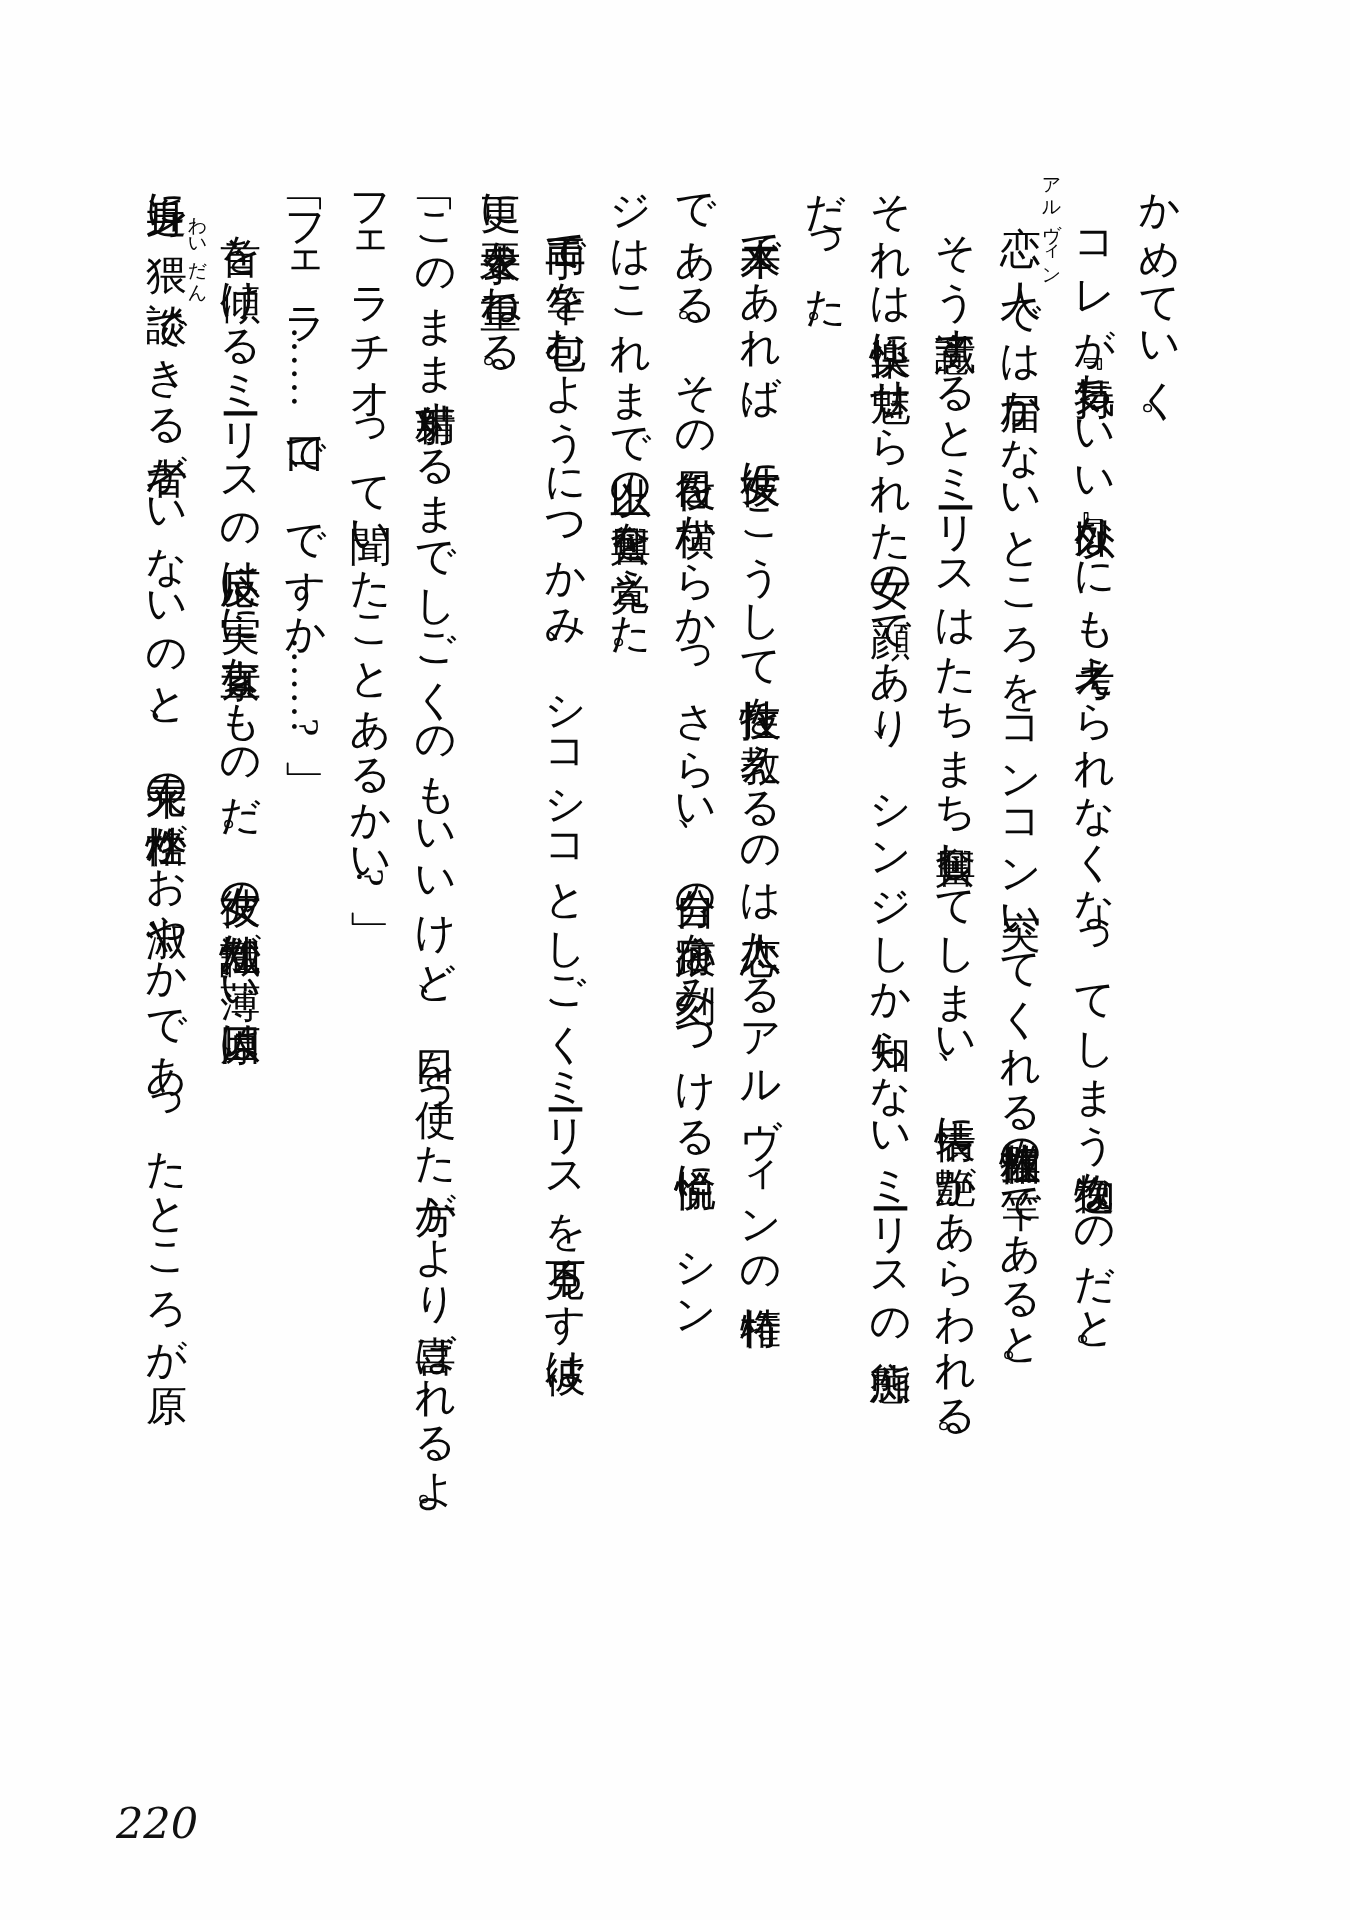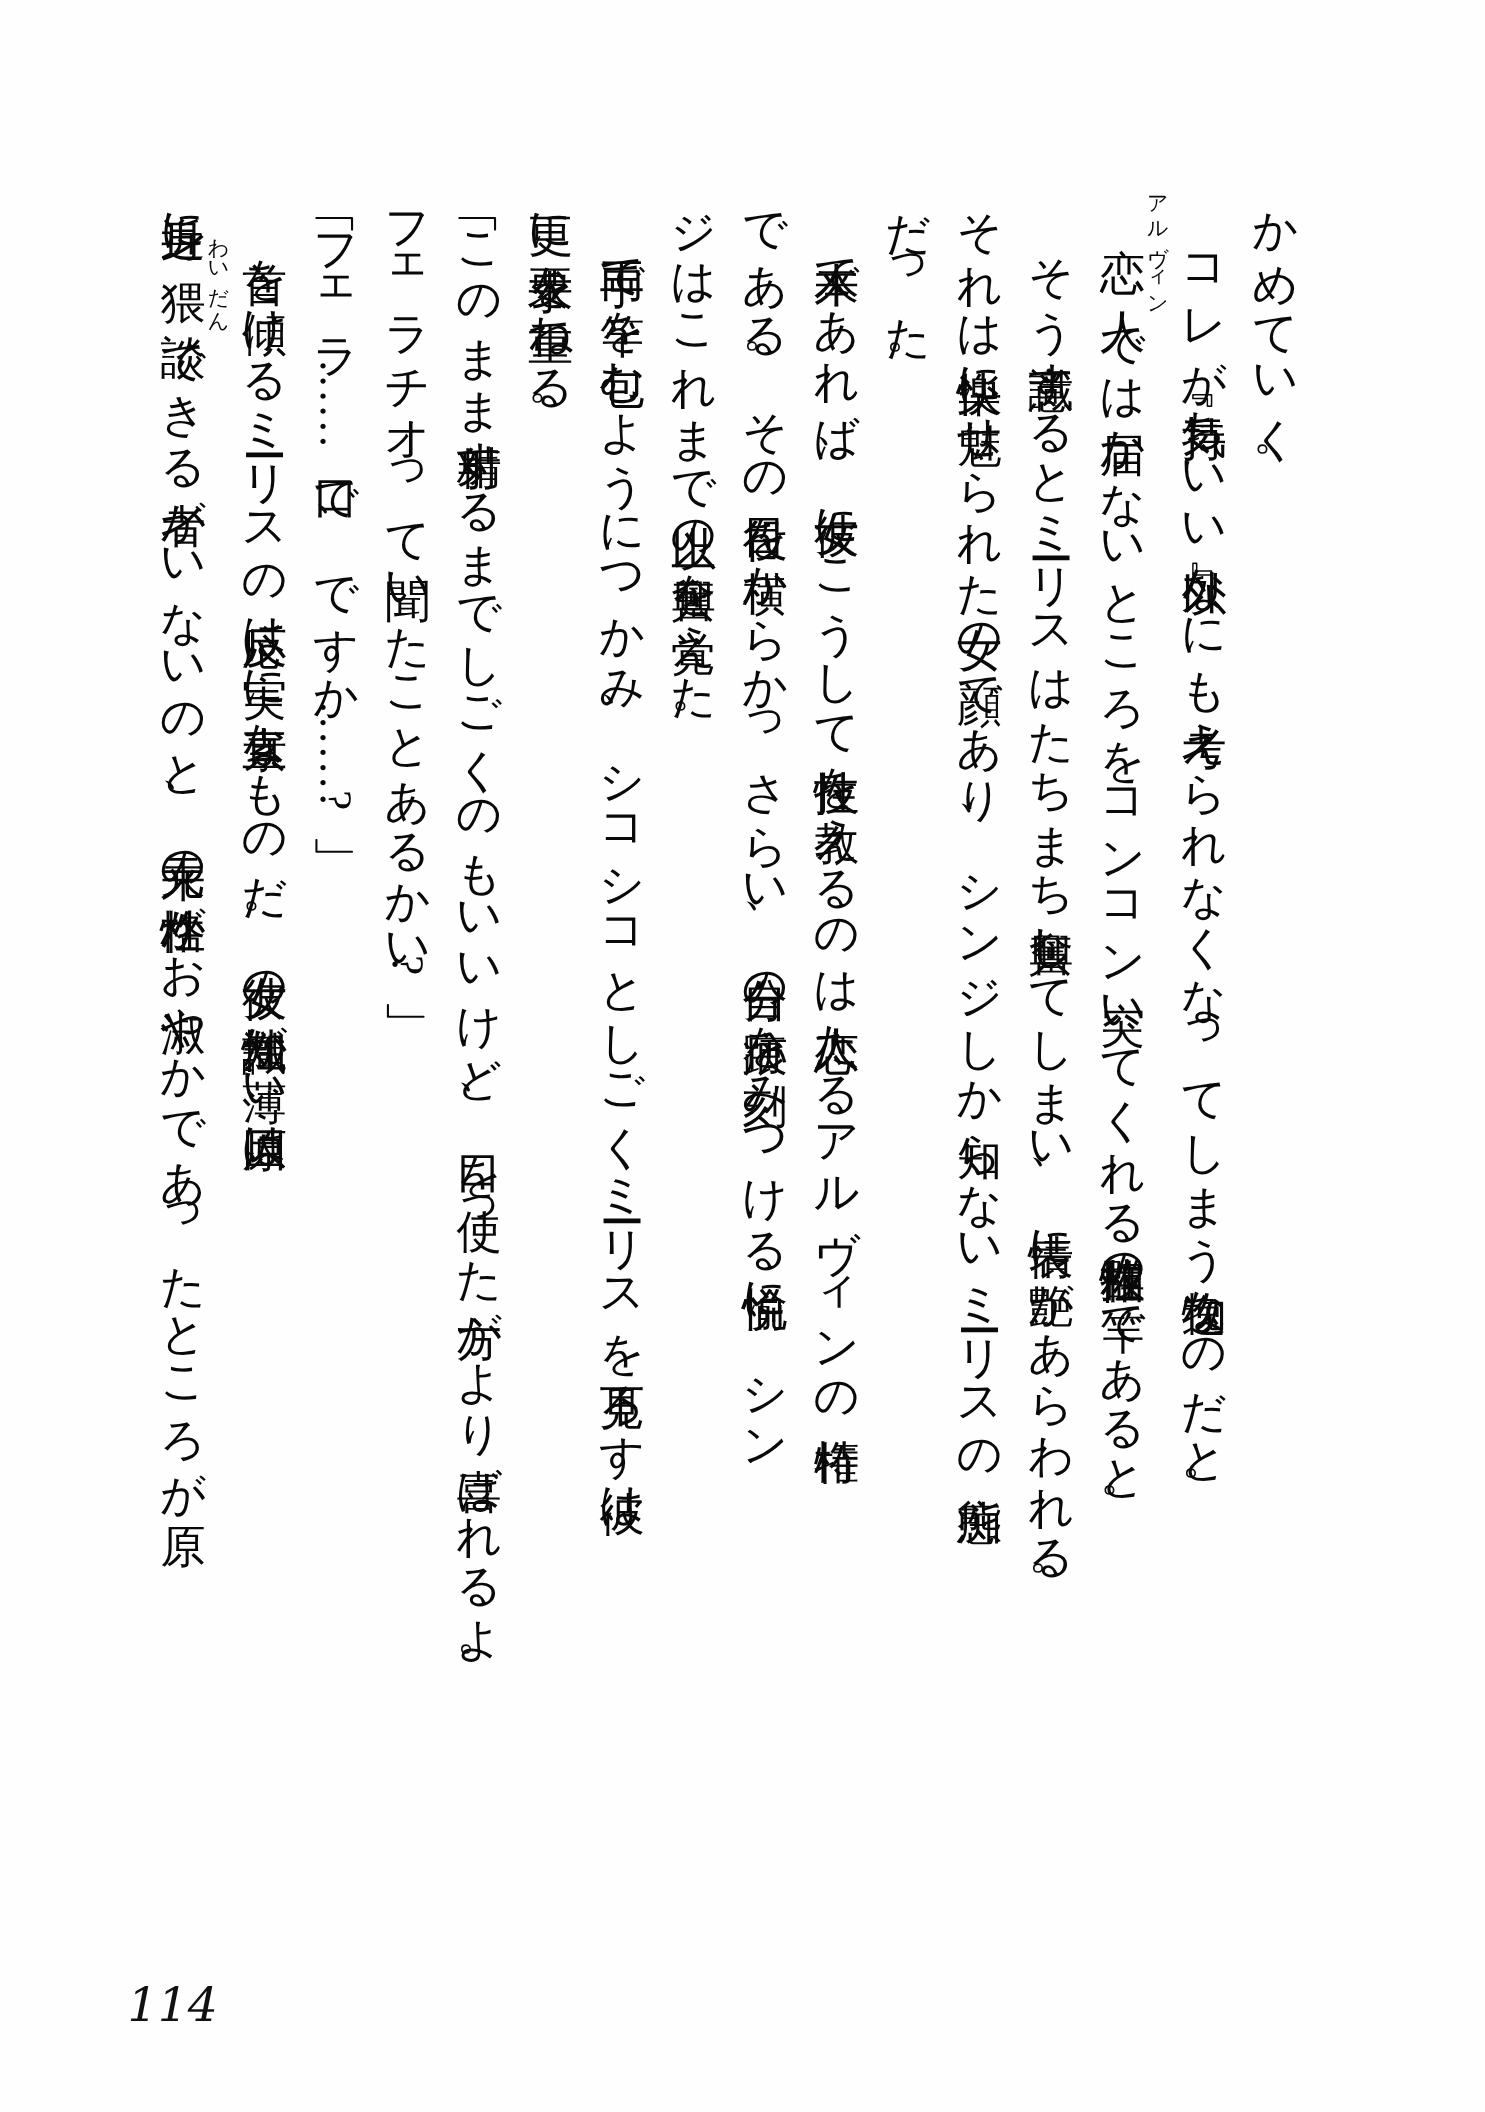--- a/index.html
+++ b/index.html
@@ -69,14 +69,14 @@
       <div class="line indent-0">である。その役目を横からかっさらい、自分の痕跡を刻みつける愉悦に、シン</div>
       <div class="line indent-0">ジはこれまで以上の興奮を覚えた。</div>
       <div class="line indent-1">両手で竿を包むようにつかみ、シコシコとしごくミーリスを見下ろす彼は、</div>
       <div class="line indent-0">更に要求を重ねる。</div>
       <div class="line indent-05">「このまま射精するまでしごくのもいいけど、口を使った方がより喜ばれるよ。</div>
       <div class="line indent-0">フェラチオって聞いたことあるかい?」</div>
       <div class="line indent-05">「フェラ……口で、ですか……?」</div>
       <div class="line indent-1">首を傾けるミーリスの反応は実に素直なものだ。彼女の性知識が薄い原因は、</div>
       <div class="line indent-0">身近に<ruby>猥談<rt>わいだん</rt></ruby>できる者がいないのと、元来の性格がお淑やかであったところが原</div>
     </div>
-  <div class="page-number">114</div>
+  <div class="page-number">220</div>
 </div>
 
 </body></html>

